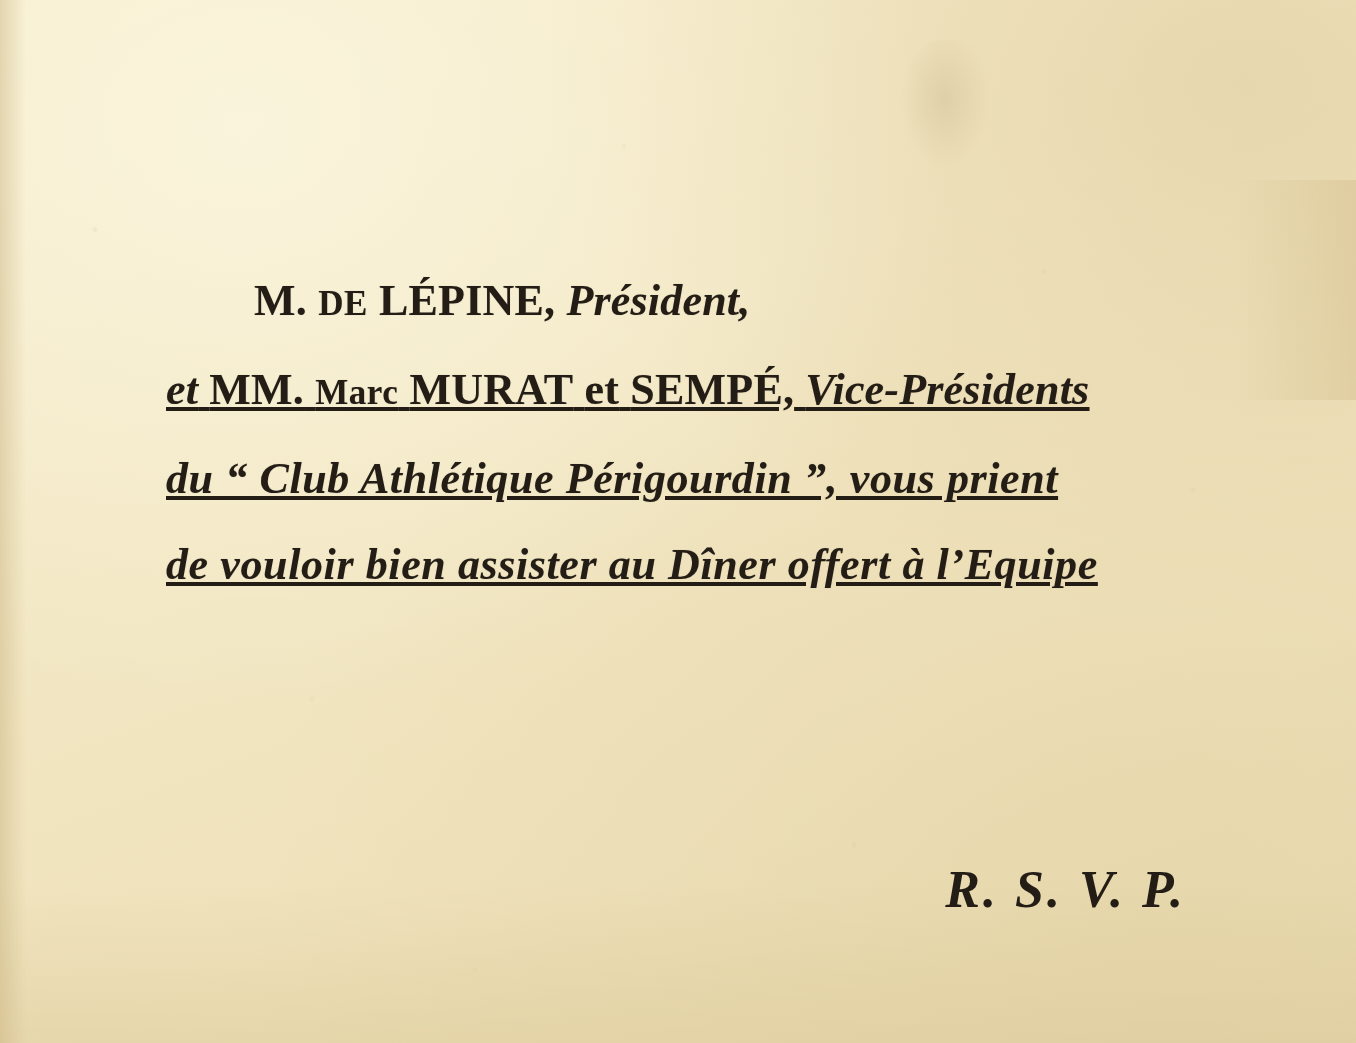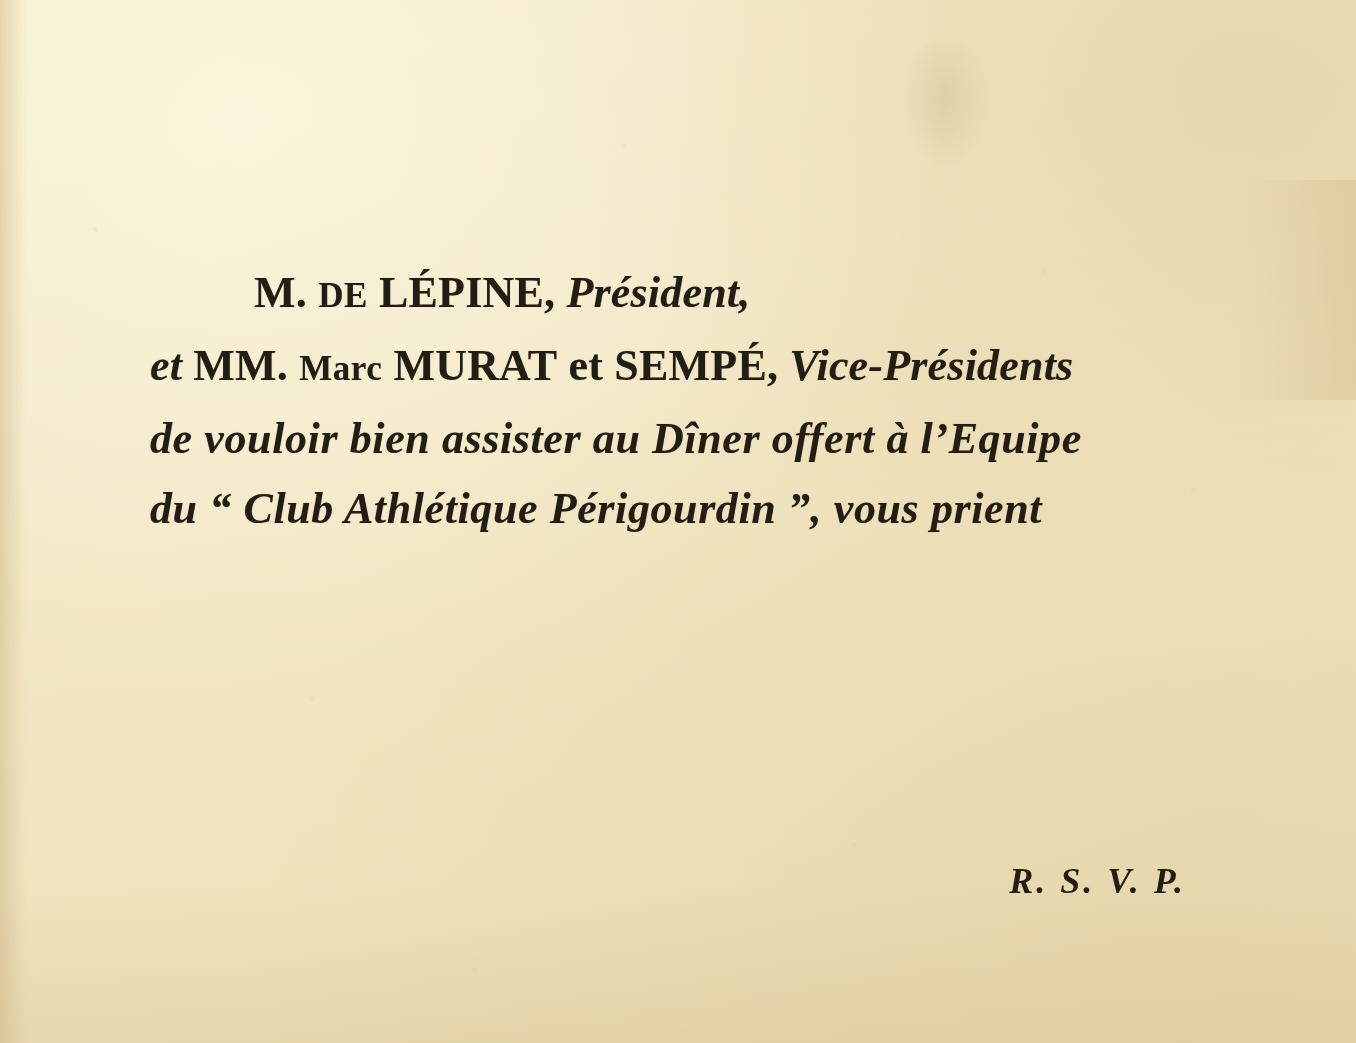--- a/index.html
+++ b/index.html
@@ -74,42 +74,42 @@
   .content {
     position: absolute;
     left: 150px;
     top: 258px;
     width: 1100px;
   }
 
   .line {
     color: #231d16;
     font-size: 44px;
-    line-height: 70px;
+    line-height: 86px;
     white-space: nowrap;
     letter-spacing: 0.2px;
     text-shadow: 0 0 1px rgba(35,29,22,0.25);
   }
 
   .l1 { margin-left: 104px; }
-  .l2, .l3, .l4, .l5, .l6 { margin-left: 0; }
+  .l2, .l3, .l4, .l5, .l6 { margin-left: 16px; text-decoration: underline; }
 
   .rm       { font-style: normal; font-weight: 700; }
   .it       { font-style: italic; font-weight: 700; }
   .sc       { font-style: normal; font-weight: 700; font-size: 35px; letter-spacing: 0.5px; }
 
   .justify-pad { letter-spacing: 0.6px; }
 
   .rsvp {
     position: absolute;
     right: 170px;
     top: 860px;
     font-style: italic;
     font-weight: 700;
-    font-size: 36px;
+    font-size: 52px;
     color: #231d16;
     letter-spacing: 3px;
     white-space: nowrap;
   }
 </style>
 </head>
 <body>
 
 <div class="card">
 
@@ -131,23 +131,23 @@
     <div class="line l2">
       <span class="it">et</span>
       <span class="rm">MM.</span>
       <span class="sc">Marc</span>
       <span class="rm">MURAT</span>
       <span class="rm">et</span>
       <span class="rm">SEMPÉ,</span>
       <span class="it">Vice-Présidents</span>
     </div>
 
+    <div class="line l3 it justify-pad">du “ Club Athlétique Périgourdin ”, vous prient</div>
+
     <div class="line l4 it justify-pad">de vouloir bien assister au Dîner offert à l’Equipe</div>
-
-    <div class="line l3 it justify-pad">du “ Club Athlétique Périgourdin ”, vous prient</div>
 
 
 
   </div>
 
   <div class="rsvp">R. S. V. P.</div>
 
 </div>
 
 </body></html>

